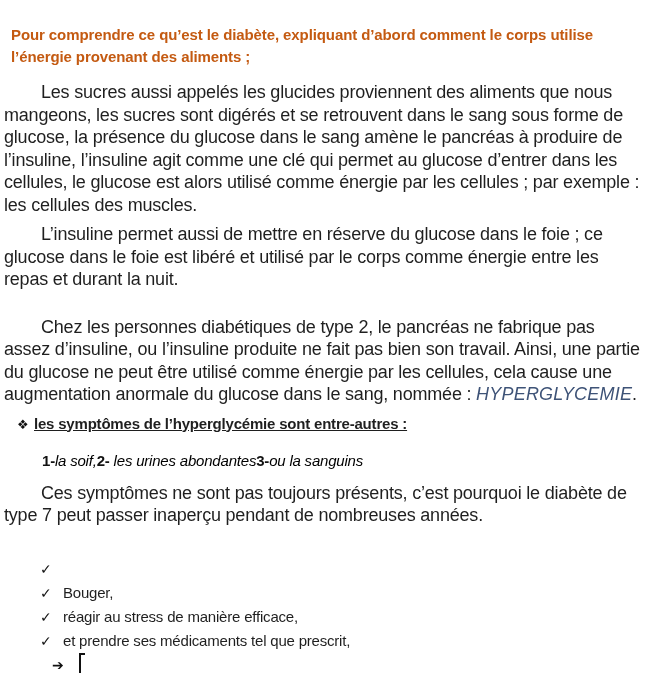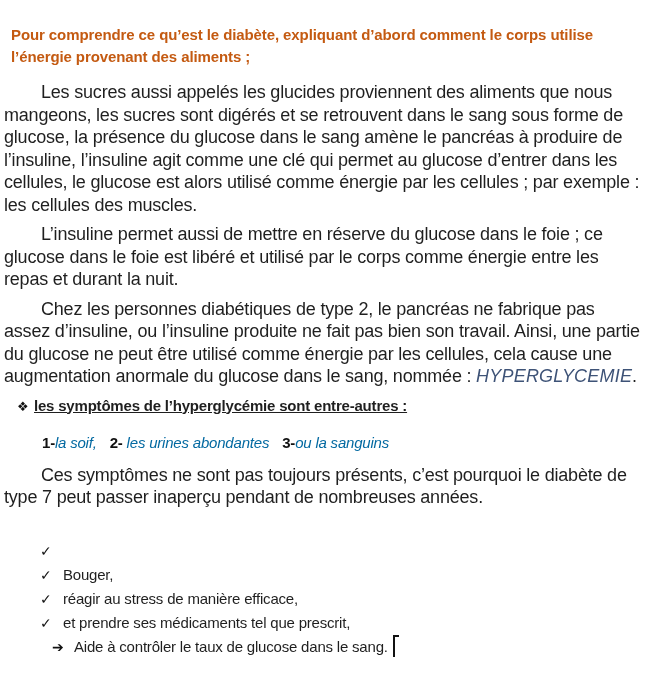--- a/index.html
+++ b/index.html
@@ -20,21 +20,21 @@
     letter-spacing:-0.1px;
   }
   .para{
     font-size:18px;line-height:22.5px;
     letter-spacing:-0.2px;
     text-indent:37px;
     margin:0;
   }
   .p1{margin-top:13px;}
   .p2{margin-top:7px;}
-  .p3{margin-top:7px;}
+  .p3{margin-top:25px;}
   .p4{margin-top:10px;}
   .p5{margin-top:4px;}
   .term{
     font-style:italic;
     color:#3E5377;
     letter-spacing:0.2px;
   }
   .sym-heading{
     margin-top:6px;
     padding-left:13px;
@@ -52,23 +52,23 @@
     text-decoration:underline;
   }
   .symptoms{
     margin-top:13px;
     padding-left:38px;
     font-size:15px;line-height:23px;
     letter-spacing:-0.2px;
     white-space:pre;
   }
   .symptom-item{display:inline;}
-  .symptom-item + .symptom-item{margin-left:13px;}
+  .symptom-item + .symptom-item{}
   .symptom-item .num{font-weight:bold;color:#111;white-space:pre;}
-  .symptom-item .label{font-style:italic;color:#0369a1;white-space:pre;}
+  .symptom-item .label{font-style:italic;color:#000000;white-space:pre;}
   .checklist{
     list-style:none;margin:31px 0 0 0;padding:0 0 0 36px;
     font-size:15px;line-height:23px;letter-spacing:-0.2px;
   }
   .checklist li{display:flex;align-items:baseline;}
   .checklist .check{
     flex:0 0 23px;width:23px;
     color:#111;font-size:14px;
   }
   .arrow-line{
@@ -133,16 +133,16 @@
       <span>réagir au stress de manière efficace,</span>
     </li>
     <li>
       <span class="check">✓</span>
       <span>et prendre ses médicaments tel que prescrit,</span>
     </li>
   </ul>
 
   <div class="arrow-line">
     <span class="arrow">➔</span>
-    <span><span>Aide à contrôler le taux de glucose dans le sang.</span><span class="caret"></span></span>
+    <span><span class="caret"></span></span>
   </div>
 
 </div>
 
 </body></html>

